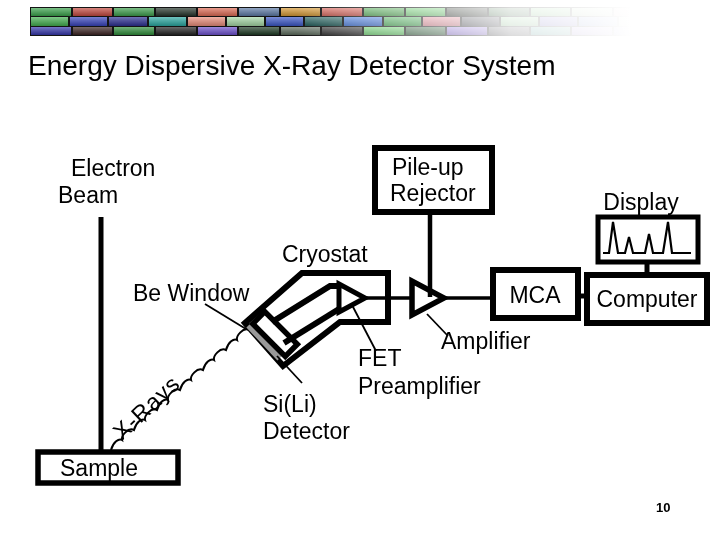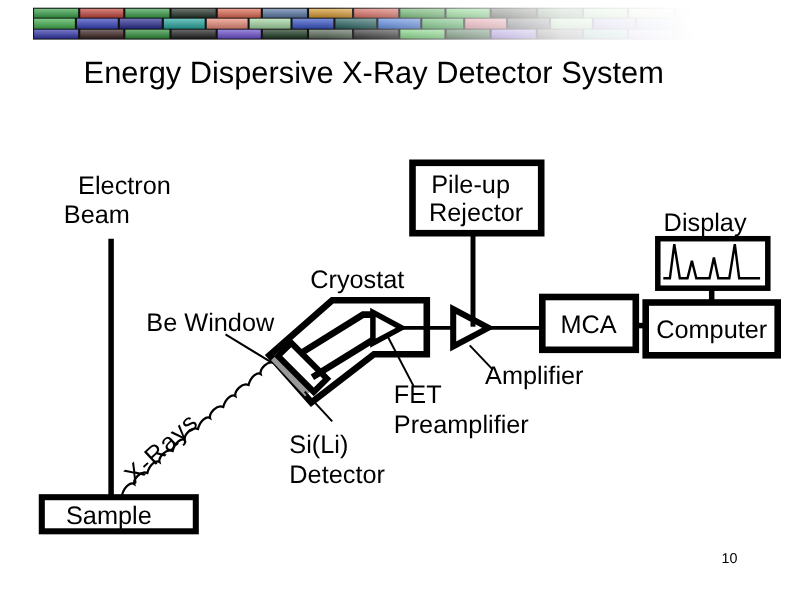--- a/index.html
+++ b/index.html
@@ -16,22 +16,22 @@
   .strip-row { flex:1; display:flex; gap:2px; }
   .strip-cell {
     flex:1;
     background-image:linear-gradient(to bottom, rgba(255,255,255,.32), rgba(0,0,0,.22));
   }
   .strip-fade {
     position:absolute; inset:-2px;
     background:linear-gradient(to right, rgba(255,255,255,0) 40%, rgba(255,255,255,.85) 72%, #ffffff 90%);
   }
   
-  .slide-title { position:absolute; left:28px; top:50px; font-size:28px; letter-spacing:0;margin-left:48px; }
-  .page-number { position:absolute; left:656px; top:500px; font-size:13px; font-weight:normal; }
+  .slide-title { position:absolute; left:28px; top:50px; font-size:28px; letter-spacing:0; }
+  .page-number { position:absolute; left:656px; top:500px; font-size:13px; font-weight:bold; }
   
   svg.diagram { position:absolute; left:0; top:0; }
   svg text { font-family:"Liberation Sans", sans-serif; fill:#000; font-size:23px; }
   .box  { fill:#ffffff; stroke:#000; }
   .wire { stroke:#000; fill:none; }
   .ptr  { stroke:#000; stroke-width:1.8; fill:none; }
 </style>
 </head>
 <body>
 

